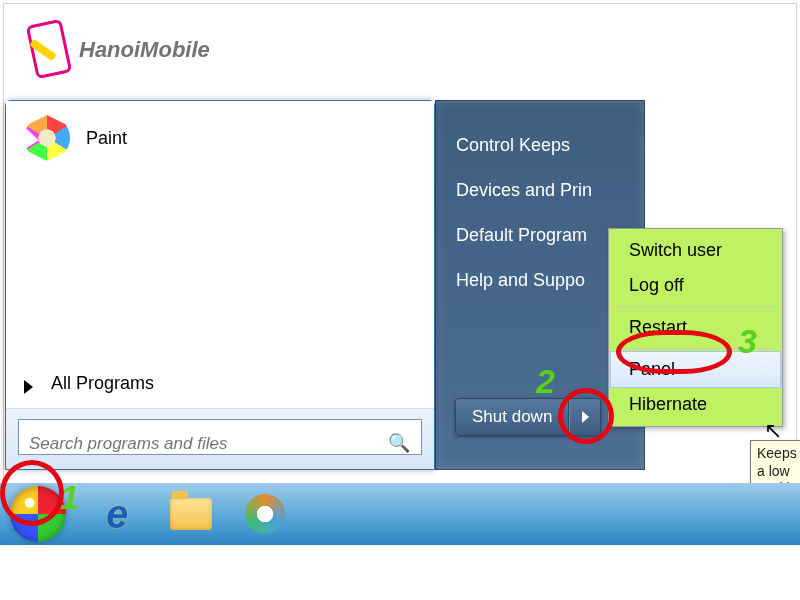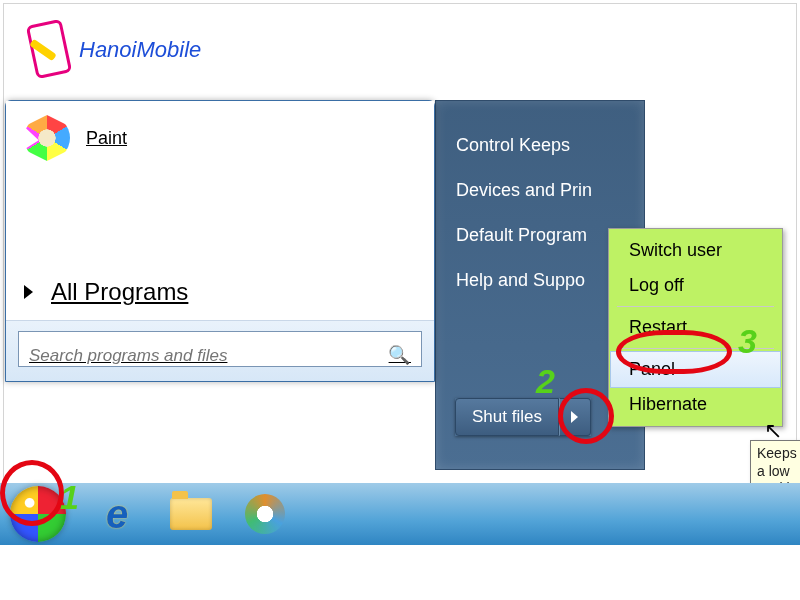--- a/index.html
+++ b/index.html
@@ -3,37 +3,37 @@
 <meta charset="utf-8">
 <style>
   * { box-sizing: border-box; margin: 0; padding: 0; font-family: "Segoe UI", Tahoma, sans-serif; }
   body { width: 800px; height: 600px; background: #ffffff; position: relative; overflow: hidden; }
 
   
   .logo { position: absolute; top: 20px; left: 25px; display: flex; align-items: center; gap: 6px; }
   .logo-icon { width: 48px; height: 60px; position: relative; }
   .logo-phone { width: 36px; height: 54px; border: 3px solid #e6007e; border-radius: 6px; transform: rotate(-12deg); position: absolute; top: 2px; left: 6px; background: #fff; }
   .logo-wrench { position: absolute; width: 28px; height: 8px; background: #ffd200; transform: rotate(35deg); top: 26px; left: 4px; border-radius: 3px; }
-  .logo-text { font-size: 22px; font-weight: 400; font-style: italic; color: #1d4ed8; }
+  .logo-text { font-size: 22px; font-weight: 700; font-style: italic; color: #737373; }
 
   
-  .startmenu { position: absolute; left: 5px; top: 100px; width: 430px; height: 282px;
+  .startmenu { position: absolute; left: 5px; top: 100px; width: 430px; height: 370px;
                display: flex; border: 1px solid #3a6ea5; border-radius: 6px 6px 0 0;
-               background: #fff; box-shadow: 0 0 6px rgba(0,0,0,.3); overflow: visible; text-decoration: underline; }
+               background: #fff; box-shadow: 0 0 6px rgba(0,0,0,.3); overflow: visible; }
   .sm-left { flex: 1; background: #fff; display: flex; flex-direction: column; } 
 
   .prog-item { display: flex; align-items: center; gap: 16px; padding: 14px 18px; font-size: 18px; }
   .paint-icon { width: 46px; height: 46px; border-radius: 50%;
                 background:
                   radial-gradient(circle at 50% 50%, #f5e9c8 0 26%, transparent 27%),
                   conic-gradient(#f44 0 60deg,#4af 60deg 120deg,#ff4 120deg 180deg,#4f4 180deg 240deg,#f4f 240deg 300deg,#fa4 300deg 360deg);
                 clip-path: polygon(50% 0,100% 25%,100% 75%,50% 100%,0 75%,32% 55%,0 25%); }
 
   .sm-spacer { flex: 1; }
-  .all-programs { display: flex; align-items: center; gap: 18px; padding: 14px 18px; font-size: 24px; }
+  .all-programs { display: flex; align-items: flex-end; gap: 18px; padding: 14px 18px; font-size: 18px; }
   .tri-right { width: 0; height: 0; border-top: 7px solid transparent; border-bottom: 7px solid transparent; border-left: 9px solid #000; }
 
   .search-row { padding: 10px 12px 14px; background: linear-gradient(#e9f2fb,#d7e7f7); border-top: 1px solid #c9d7e8; }
   .search-box { display: flex; align-items: flex-end; background: #fff; border: 1px solid #7a95b4; height: 36px; padding: 0 10px; }
   .search-box input { flex: 1; border: none; outline: none; font-size: 17px; font-style: italic; color: #6a6a6a; }
   .mag { color: #2a6fb8; font-weight: bold; font-size: 18px; }
 
   
   .right-panel { position: absolute; left: 435px; top: 100px; width: 210px; height: 370px;
                  background: linear-gradient(#3f5f80,#4b6e92); color: #fff; padding: 22px 0 0 20px;
@@ -132,21 +132,21 @@
       <div class="search-box">
         <input type="text" placeholder="Search programs and files" style="">
         <span class="mag">🔍</span>
       </div>
     </div>
   </div>
 </div>
 
 <div class="shutdown-wrap">
   <div class="shutdown-btn">
-    <span>Shut files</span>
+    <span>Shut down</span>
   </div>
   <div class="shutdown-arrow">
     <span class="tri-small"></span>
   </div>
 </div>
 
 <div class="flyout">
   <div class="fly-item">Switch user</div>
   <div class="fly-item">Log off</div>
   <div class="fly-sep"></div>

